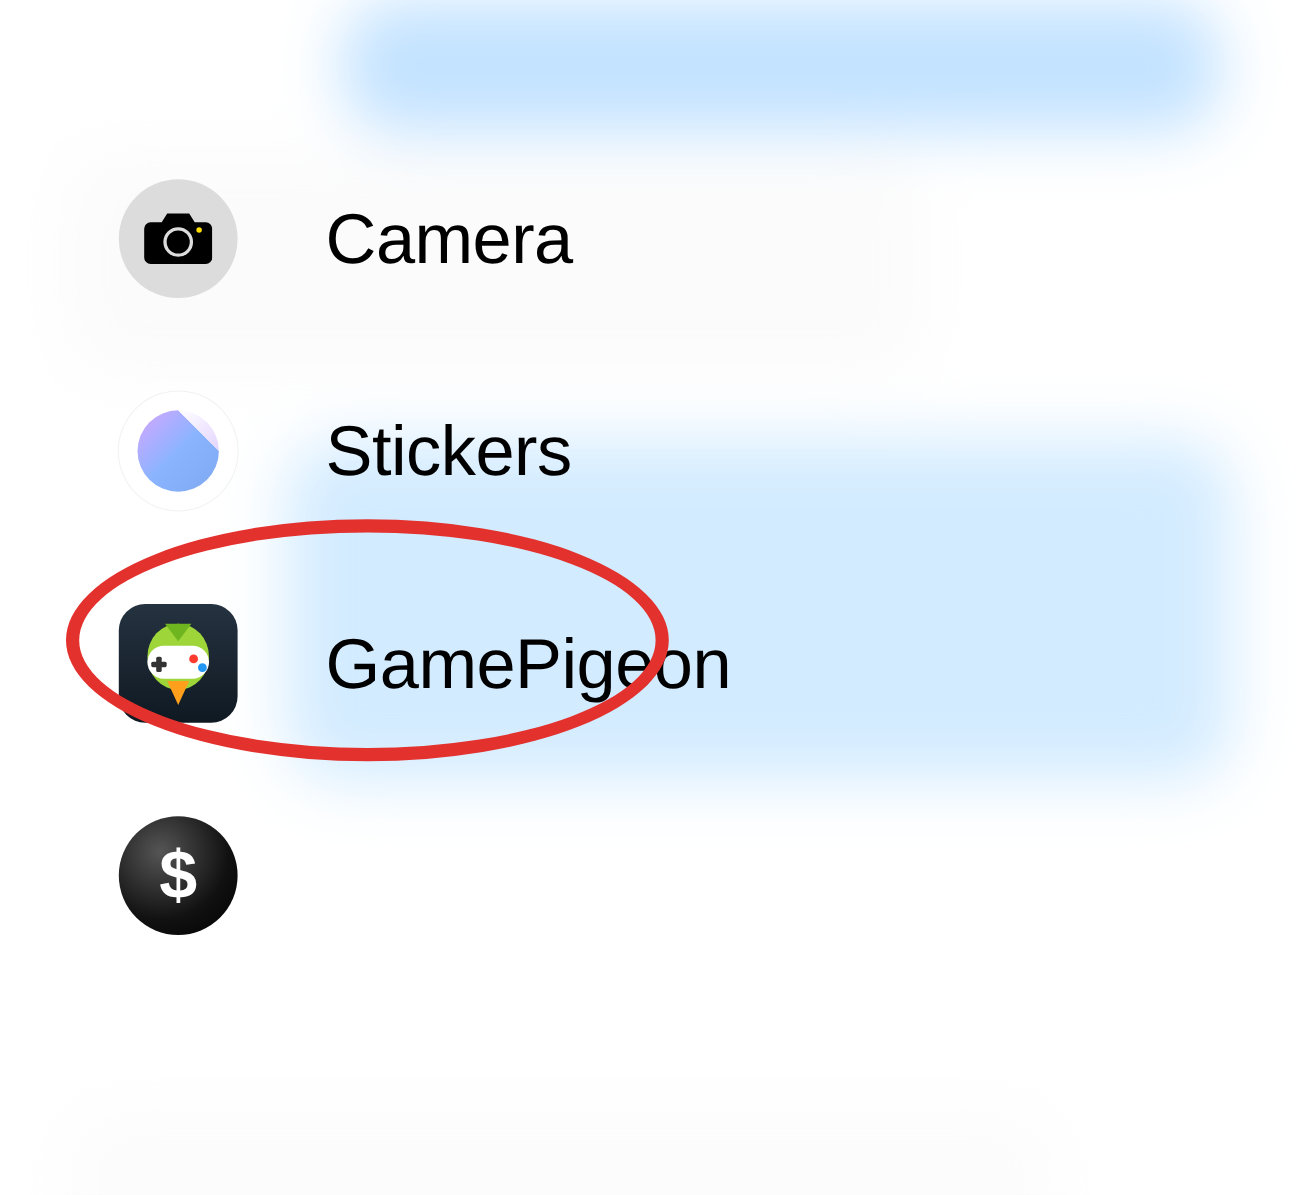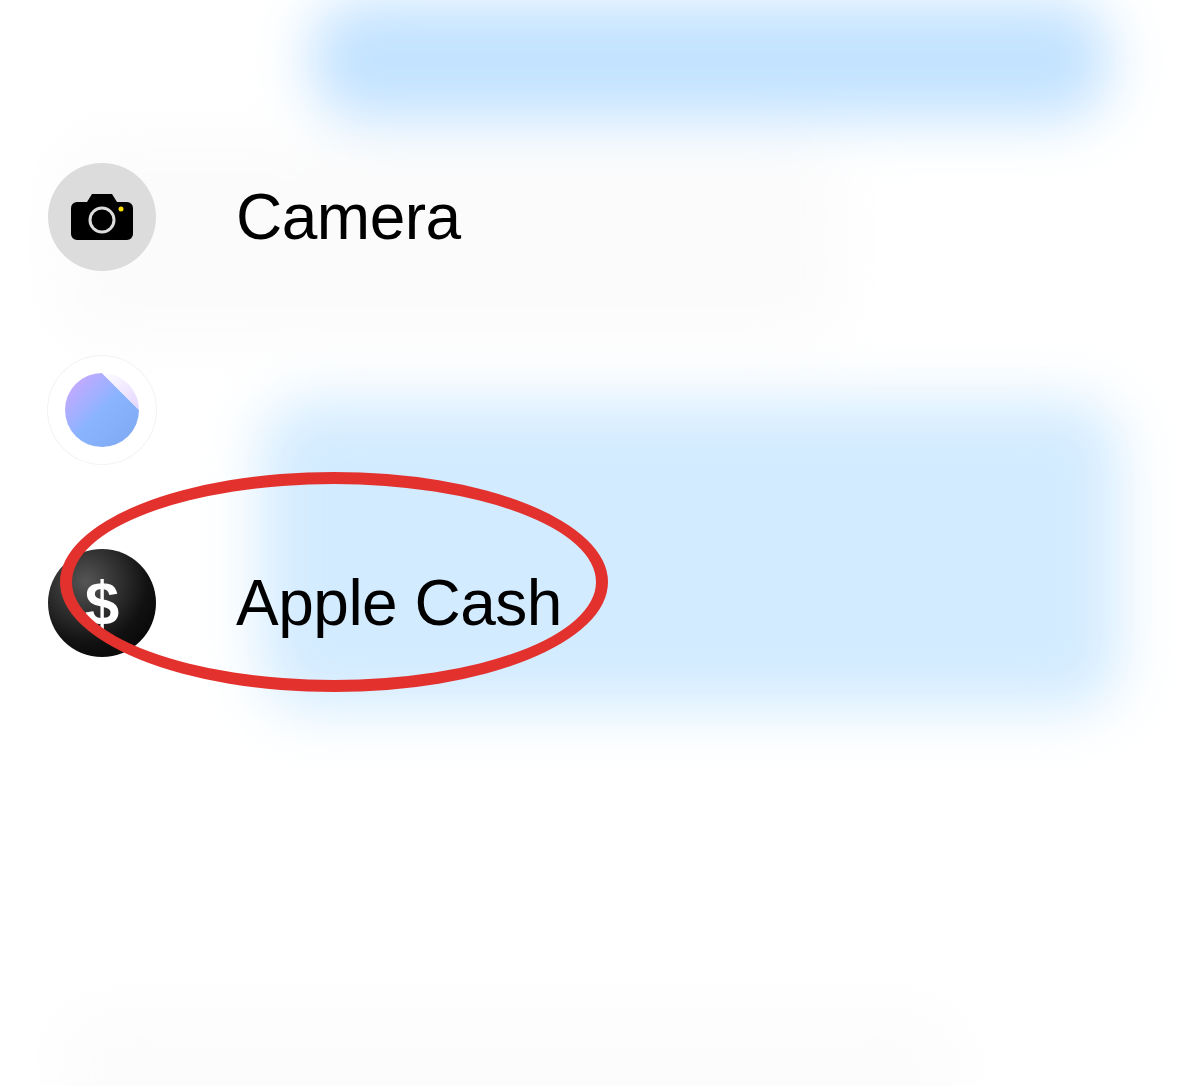--- a/index.html
+++ b/index.html
@@ -71,21 +71,21 @@
       left: 0;
       z-index: 2;
       display: flex;
       flex-direction: column;
     }
 
     .menu-item {
       display: flex;
       align-items: center;
       height: 193px;
-      padding-left: 48px;
+      padding-left: 108px;
       cursor: pointer;
     }
 
     .icon-wrap {
       width: 108px;
       height: 108px;
       border-radius: 54px;
       display: flex;
       align-items: center;
       justify-content: center;
@@ -178,25 +178,45 @@
           </linearGradient>
           <linearGradient id="stFold" x1="0" y1="0" x2="1" y2="1">
             <stop offset="0%" stop-color="#ffffff"></stop>
             <stop offset="100%" stop-color="#e4d4ff"></stop>
           </linearGradient>
         </defs>
         <path d="M43 6 A37 37 0 1 0 80 43 L43 6 Z" fill="url(#stGrad)"></path>
         <path d="M43 6 A37 37 0 0 1 80 43 L43 6 Z" fill="url(#stFold)"></path>
       </svg>
     </div>
-  </div>
-
+    <span class="menu-label">Stickers</span>
+  </div>
+
+  <div class="menu-item">
+    <div class="icon-wrap gamepigeon-icon-wrap">
+      <svg width="108" height="108" viewBox="0 0 108 108">
+
+        <ellipse cx="54" cy="48" rx="28" ry="30" fill="#9ed63a"></ellipse>
+        <path d="M42 18 L54 34 L66 18 Z" fill="#6fb51f"></path>
+
+        <path d="M44 70 L54 92 L64 70 Z" fill="#ff9f1c"></path>
+
+        <rect x="26" y="38" width="56" height="30" rx="15" fill="#fff"></rect>
+
+        <rect x="34" y="48" width="5" height="14" rx="1.5" fill="#333"></rect>
+        <rect x="29.5" y="52.5" width="14" height="5" rx="1.5" fill="#333"></rect>
+
+        <circle cx="68" cy="50" r="4" fill="#ff3b30"></circle>
+        <circle cx="76" cy="58" r="4" fill="#2196f3"></circle>
+      </svg>
+    </div>
+    <span class="menu-label">GamePigeon</span>
+  </div>
 
   <div class="menu-item">
     <div class="icon-wrap applecash-icon-wrap">
       <span class="dollar">$</span>
     </div>
-    <span class="menu-label">Apple Cash</span>
   </div>
 
 </div>
 
 <div class="annotation"></div>
 
 </body></html>

